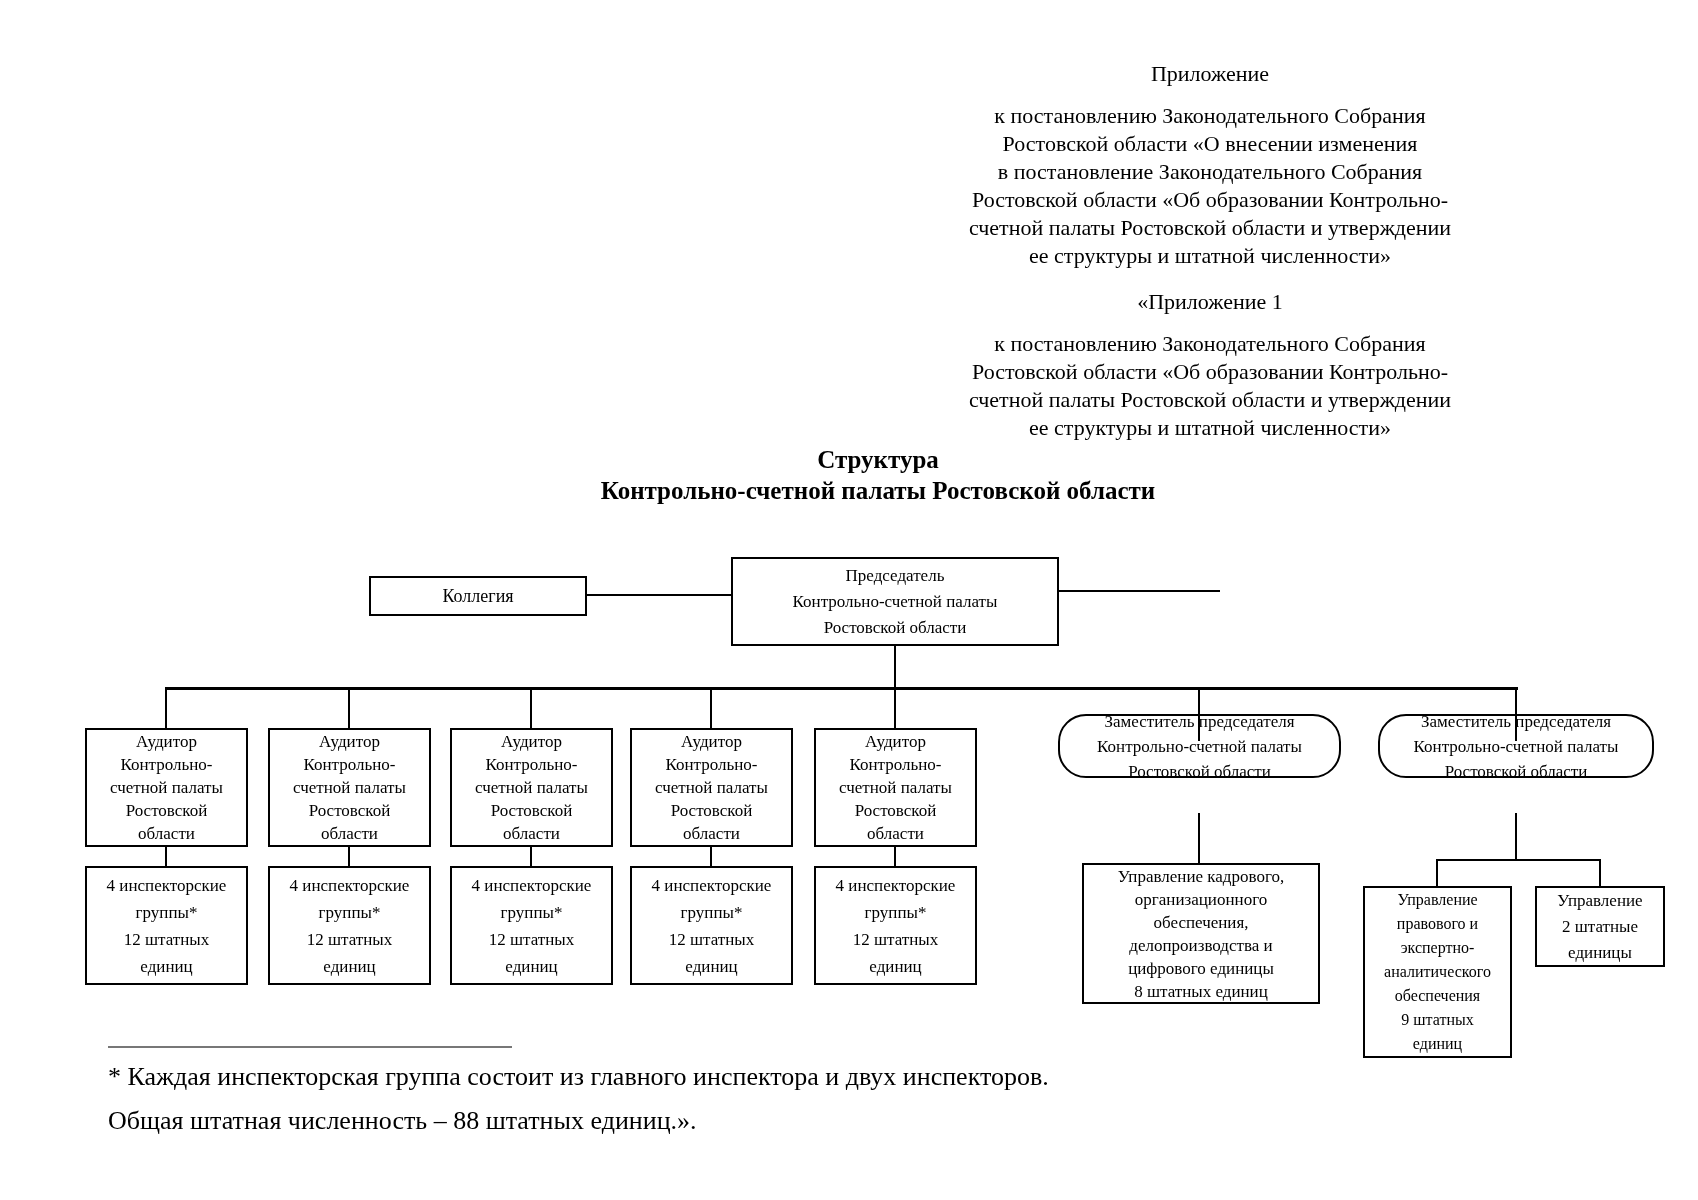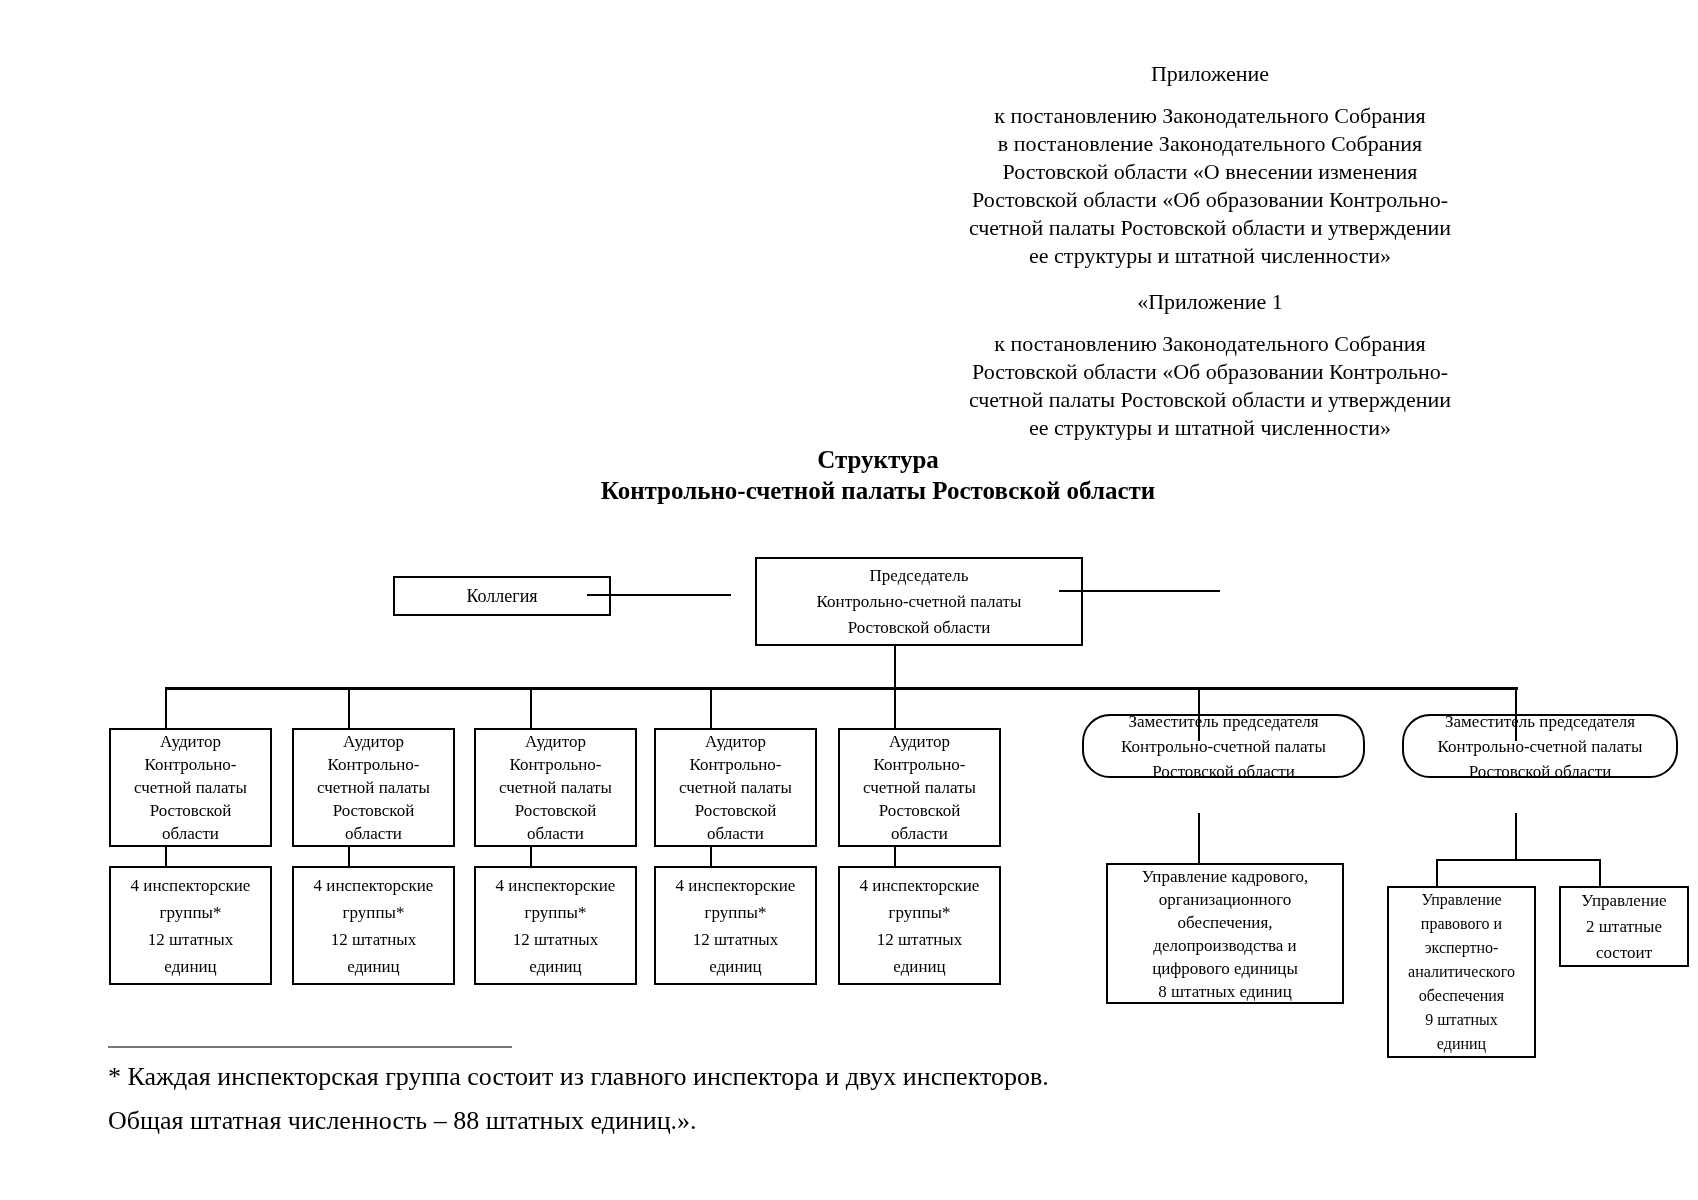--- a/index.html
+++ b/index.html
@@ -38,21 +38,20 @@
     position: absolute;
     box-sizing: border-box;
     border: 2px solid #000000;
     background: #ffffff;
     display: flex;
     flex-direction: column;
     justify-content: center;
     text-align: center;
     font-size: 17px;
     line-height: 23px;
-    margin-left: 24px;
   }
   .kollegia   { left: 369px;  top: 576px; width: 218px; height: 40px;  font-size: 18px; }
   .chairman   { left: 731px;  top: 557px; width: 328px; height: 89px;  line-height: 26px; }
   .assistant  { left: 1220px; top: 564px; width: 201px; height: 55px;  line-height: 24px; }
   .auditor    { top: 728px; width: 163px; height: 119px; line-height: 23px; }
   .inspector  { top: 866px; width: 163px; height: 119px; line-height: 27px; }
   .deputy     { top: 714px; height: 64px; line-height: 25px; border-radius: 28px; }
   .deputy.d1  { left: 1058px; width: 283px; }
   .deputy.d2  { left: 1378px; width: 276px; }
   .dept-hr    { left: 1082px; top: 863px; width: 238px; height: 141px; line-height: 23px; }
@@ -65,22 +64,22 @@
   .fn-text { position: absolute; left: 108px; width: 1100px; font-size: 26px; line-height: 26px; text-align: left; }
 </style>
 </head>
 <body>
 
 <div class="page">
 
   <div class="hdr-label" style="top:60px">Приложение</div>
   <div class="hdr-para" style="top:102px">
       <div>к постановлению Законодательного Собрания</div>
+      <div>Ростовской области «О внесении изменения</div>
       <div>в постановление Законодательного Собрания</div>
-      <div>Ростовской области «О внесении изменения</div>
       <div>Ростовской области «Об образовании Контрольно-</div>
       <div>счетной палаты Ростовской области и утверждении</div>
       <div>ее структуры и штатной численности»</div>
     </div>
   <div class="hdr-label" style="top:288px">«Приложение 1</div>
   <div class="hdr-para" style="top:330px">
       <div>к постановлению Законодательного Собрания</div>
       <div>Ростовской области «Об образовании Контрольно-</div>
       <div>счетной палаты Ростовской области и утверждении</div>
       <div>ее структуры и штатной численности»</div>
@@ -189,21 +188,21 @@
       <div>правового и</div>
       <div>экспертно-</div>
       <div>аналитического</div>
       <div>обеспечения</div>
       <div>9 штатных</div>
       <div>единиц</div>
     </div>
   <div class="box dept-acct">
       <div>Управление</div>
       <div>2 штатные</div>
-      <div>состоит</div>
+      <div>единицы</div>
     </div>
 
   <div class="line" style="left:587px;  top:594px; width:144px;  height:2px"></div>
   <div class="line" style="left:1059px; top:590px; width:161px;  height:2px"></div>
   <div class="line" style="left:894px;  top:644px; width:2px;    height:45px"></div>
   <div class="line" style="left:165px;  top:687px; width:1353px; height:3px"></div>
   <div class="line" style="left:165px;  top:688px; width:2px; height:42px"></div>
   <div class="line" style="left:348px;  top:688px; width:2px; height:42px"></div>
   <div class="line" style="left:530px;  top:688px; width:2px; height:42px"></div>
   <div class="line" style="left:710px;  top:688px; width:2px; height:42px"></div>

